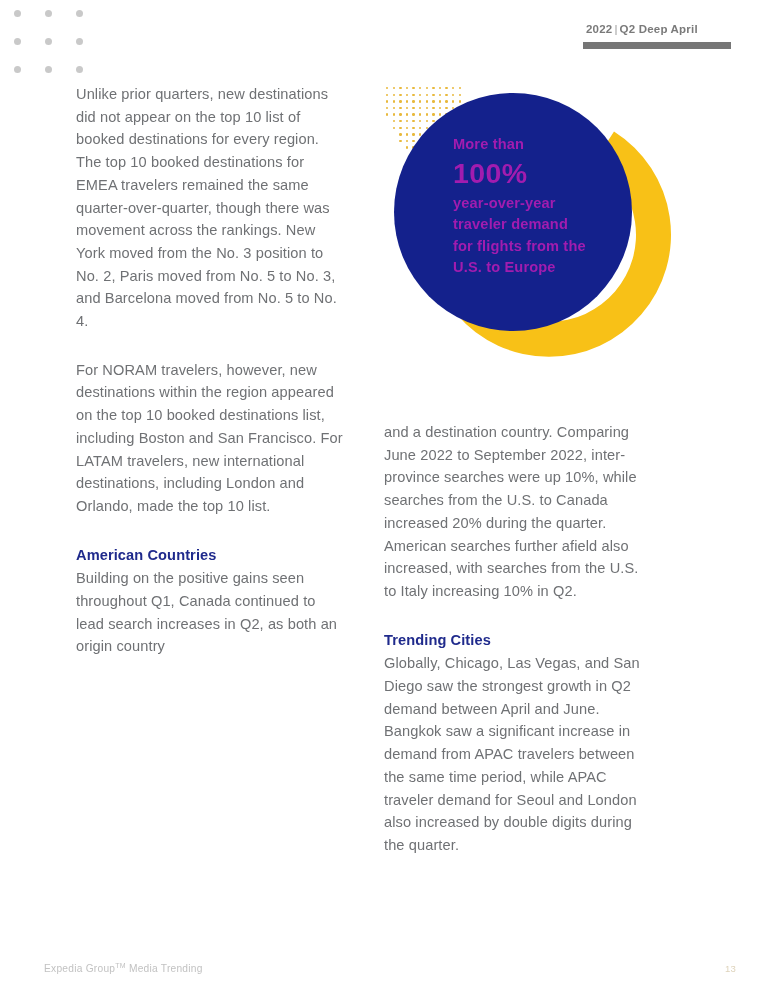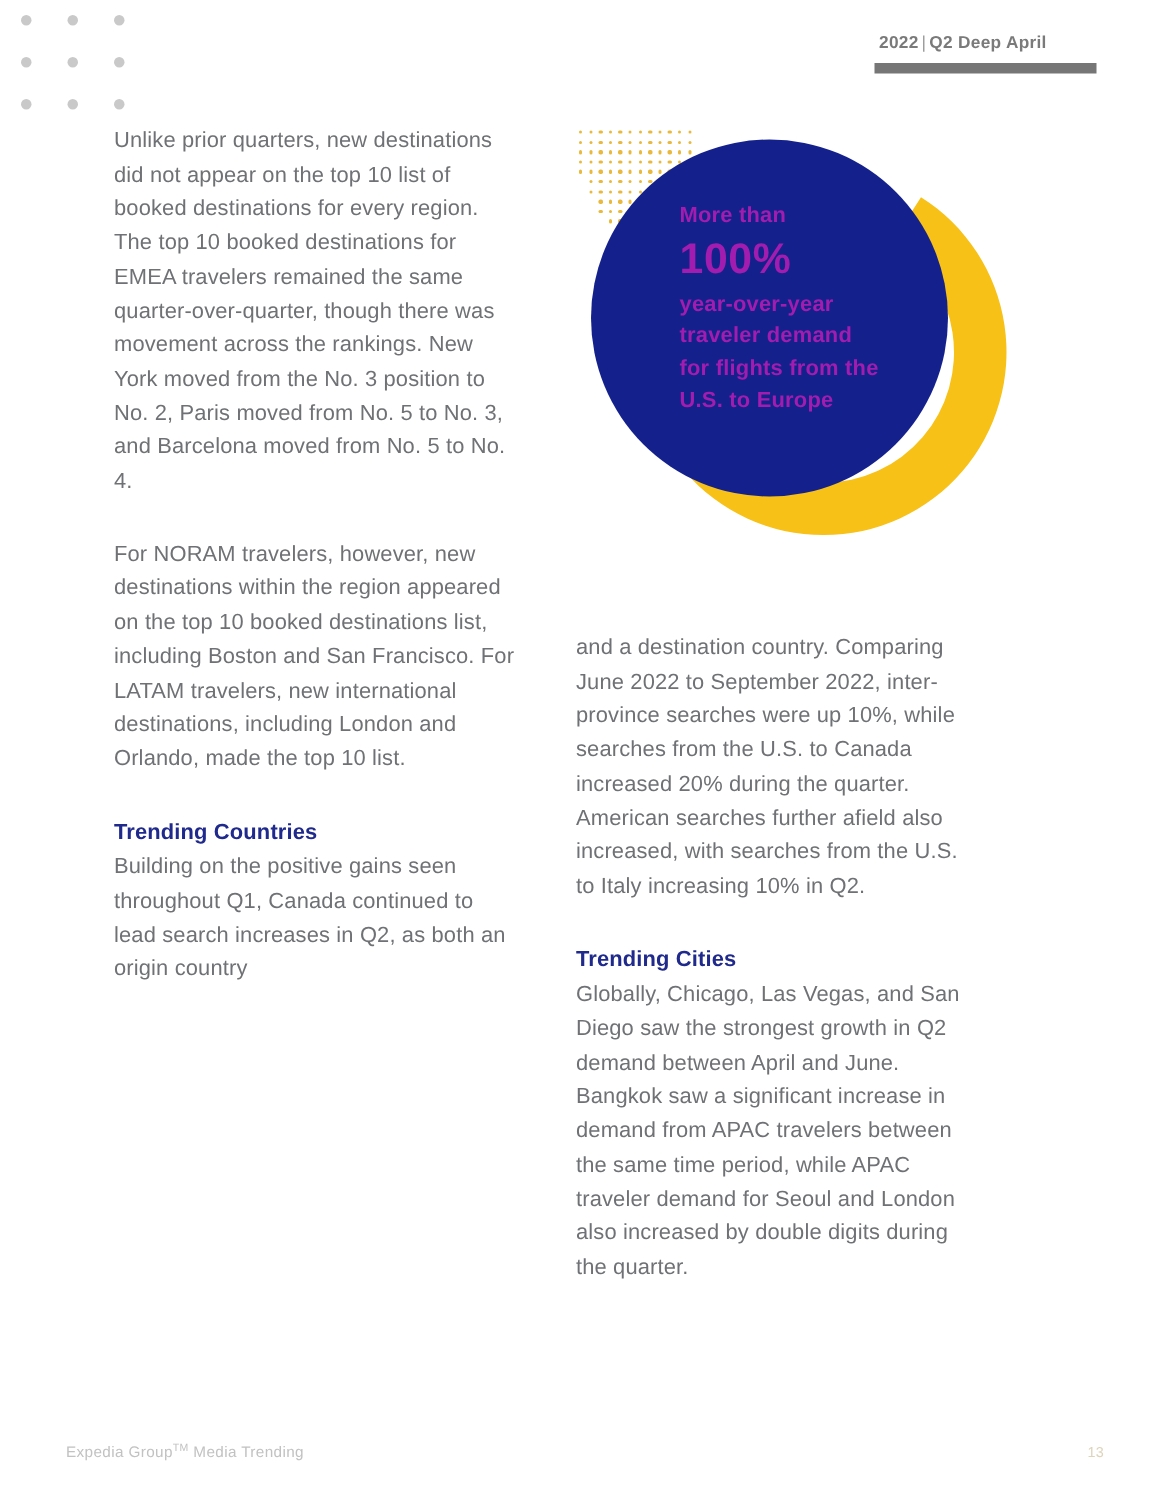--- a/index.html
+++ b/index.html
@@ -335,21 +335,21 @@
     <div class="line">year-over-year</div>
     <div class="line">traveler demand</div>
     <div class="line">for flights from the</div>
     <div class="line">U.S. to Europe</div>
   </div>
 </div>
 
 <div class="col col-left">
   <p class="body-text">Unlike prior quarters, new destinations did not appear on the top 10 list of booked destinations for every region. The top 10 booked destinations for EMEA travelers remained the same quarter-over-quarter, though there was movement across the rankings. New York moved from the No. 3 position to No. 2, Paris moved from No. 5 to No. 3, and Barcelona moved from No. 5 to No. 4.</p>
   <p class="body-text">For NORAM travelers, however, new destinations within the region appeared on the top 10 booked destinations list, including Boston and San Francisco. For LATAM travelers, new international destinations, including London and Orlando, made the top 10 list.</p>
-  <h3 class="section-heading">Trending Countries</h3>
+  <h3 class="section-heading">American Countries</h3>
   <p class="body-text tight">Building on the positive gains seen throughout Q1, Canada continued to lead search increases in Q2, as both an origin country</p>
 </div>
 
 <div class="col col-right">
   <p class="body-text">and a destination country. Comparing June 2022 to September 2022, inter-province searches were up 10%, while searches from the U.S. to Canada increased 20% during the quarter. American searches further afield also increased, with searches from the U.S. to Italy increasing 10% in Q2.</p>
   <h3 class="section-heading">Trending Cities</h3>
   <p class="body-text tight">Globally, Chicago, Las Vegas, and San Diego saw the strongest growth in Q2 demand between April and June. Bangkok saw a significant increase in demand from APAC travelers between the same time period, while APAC traveler demand for Seoul and London also increased by double digits during the quarter.</p>
 </div>
 
 <div class="footer-brand"><span>Expedia Group</span><span class="tm">TM</span><span> Media Trending</span></div>

